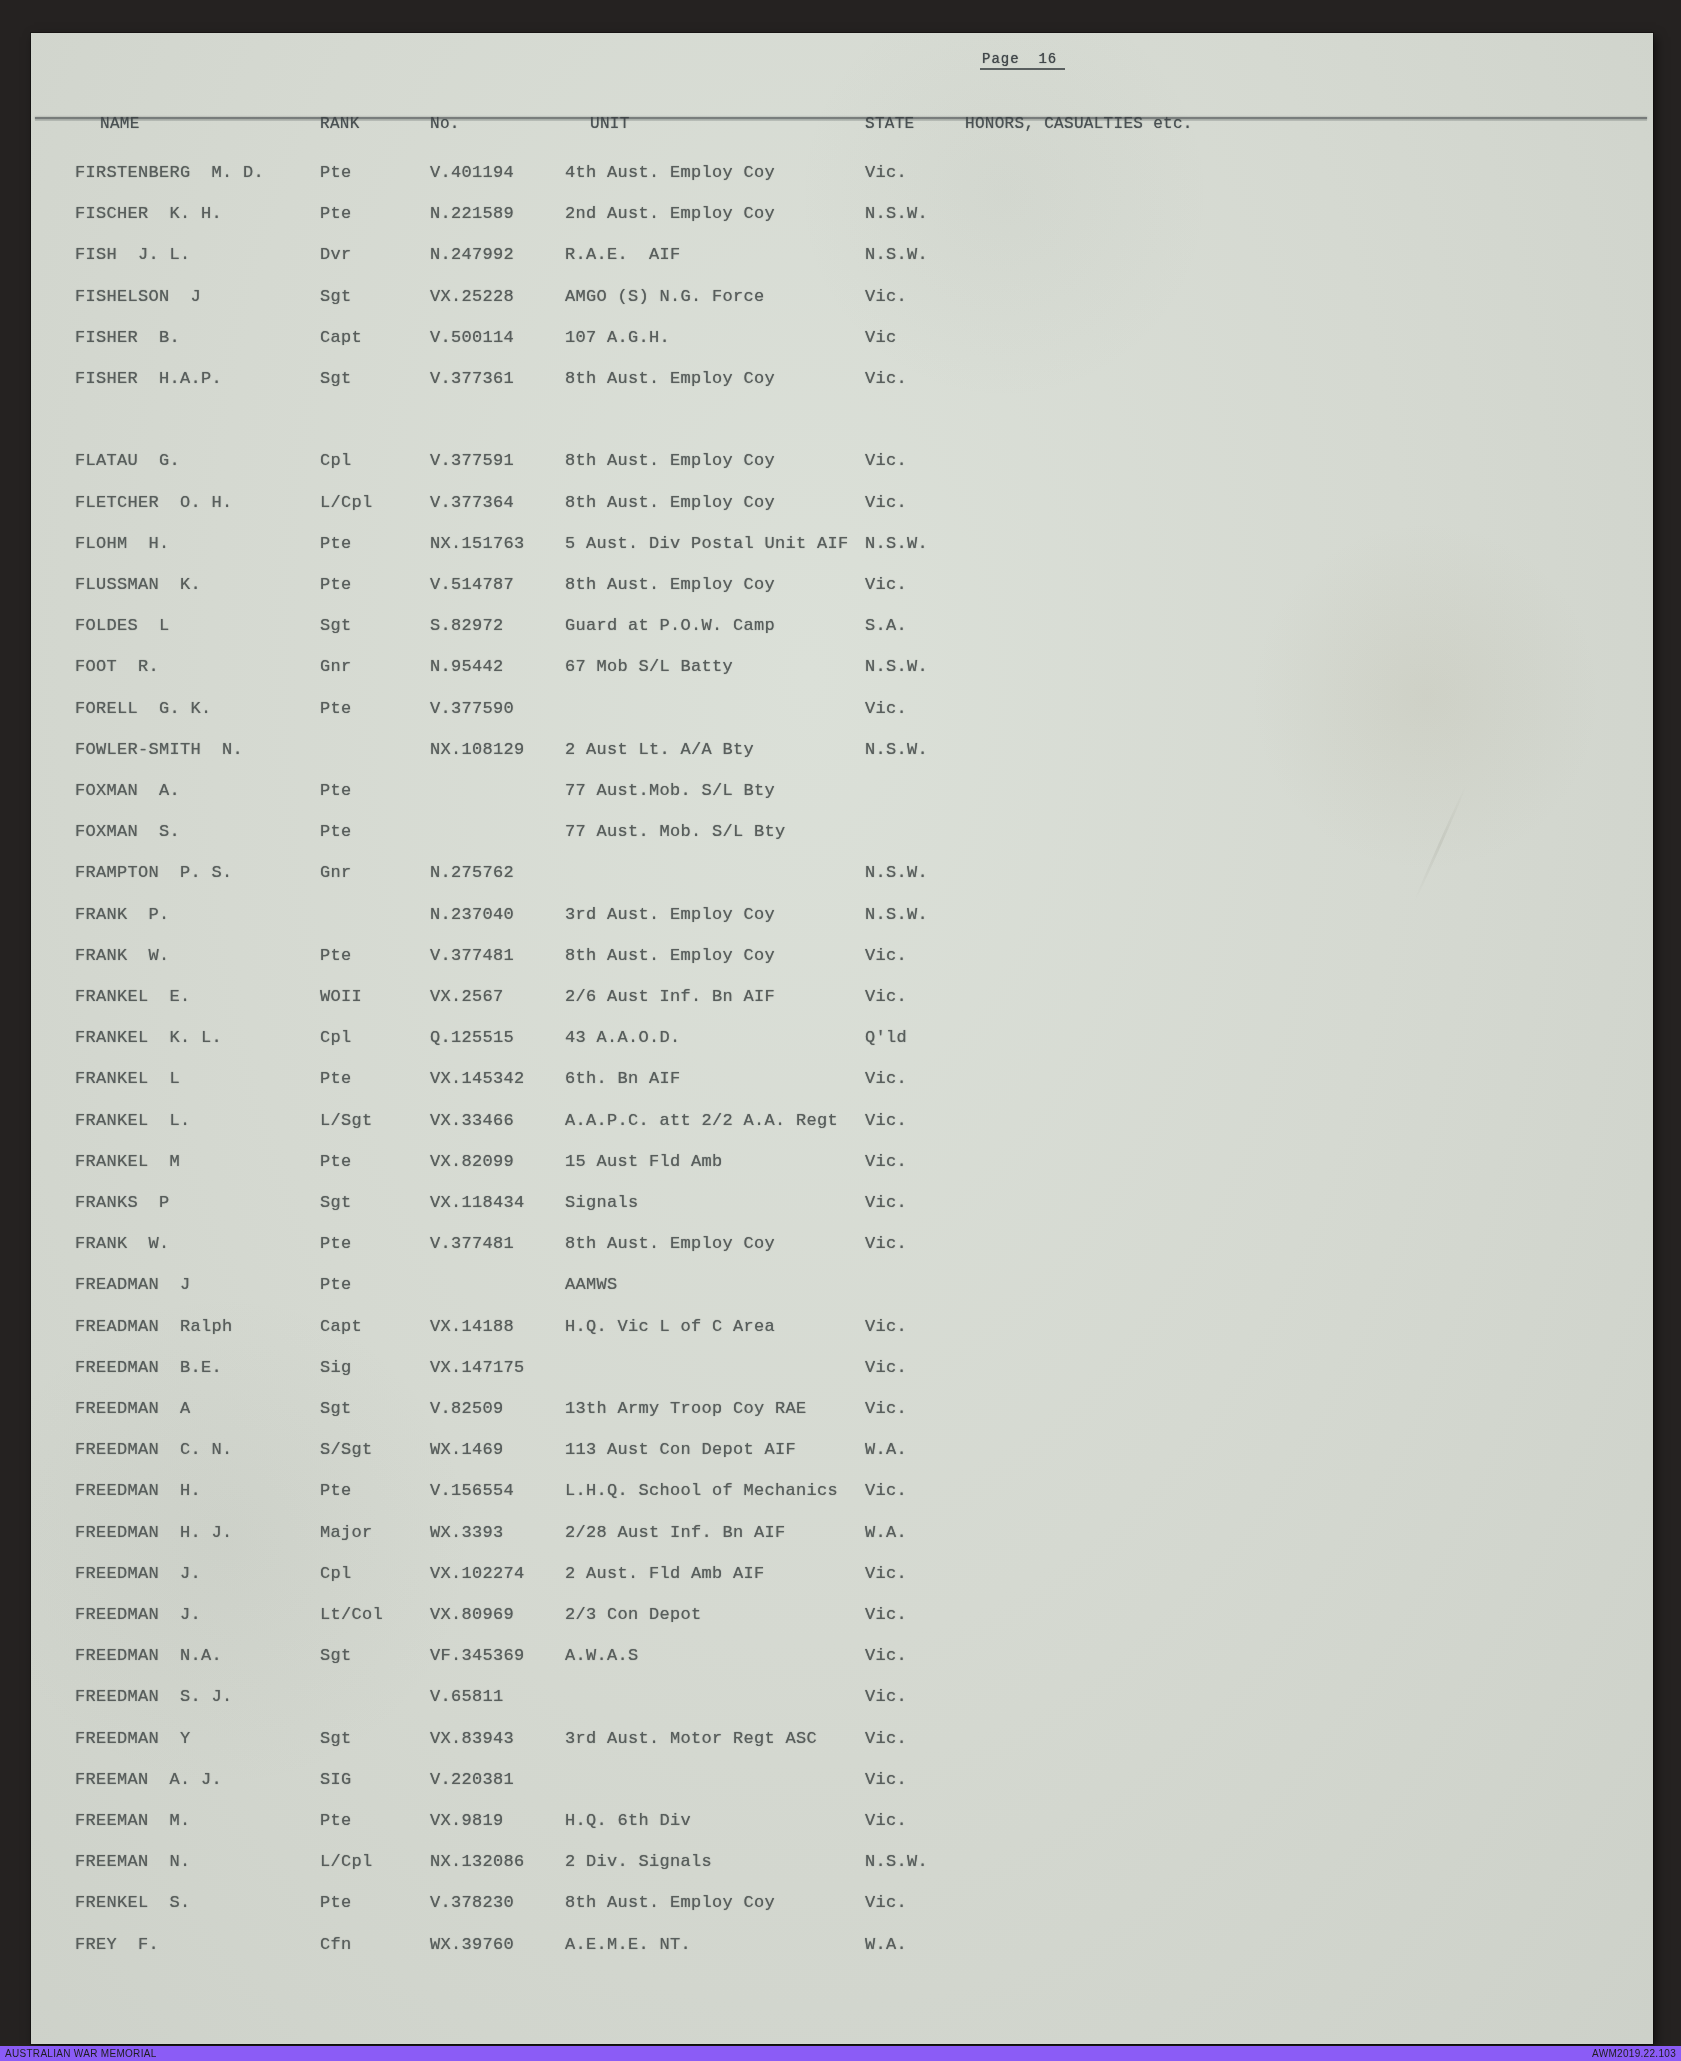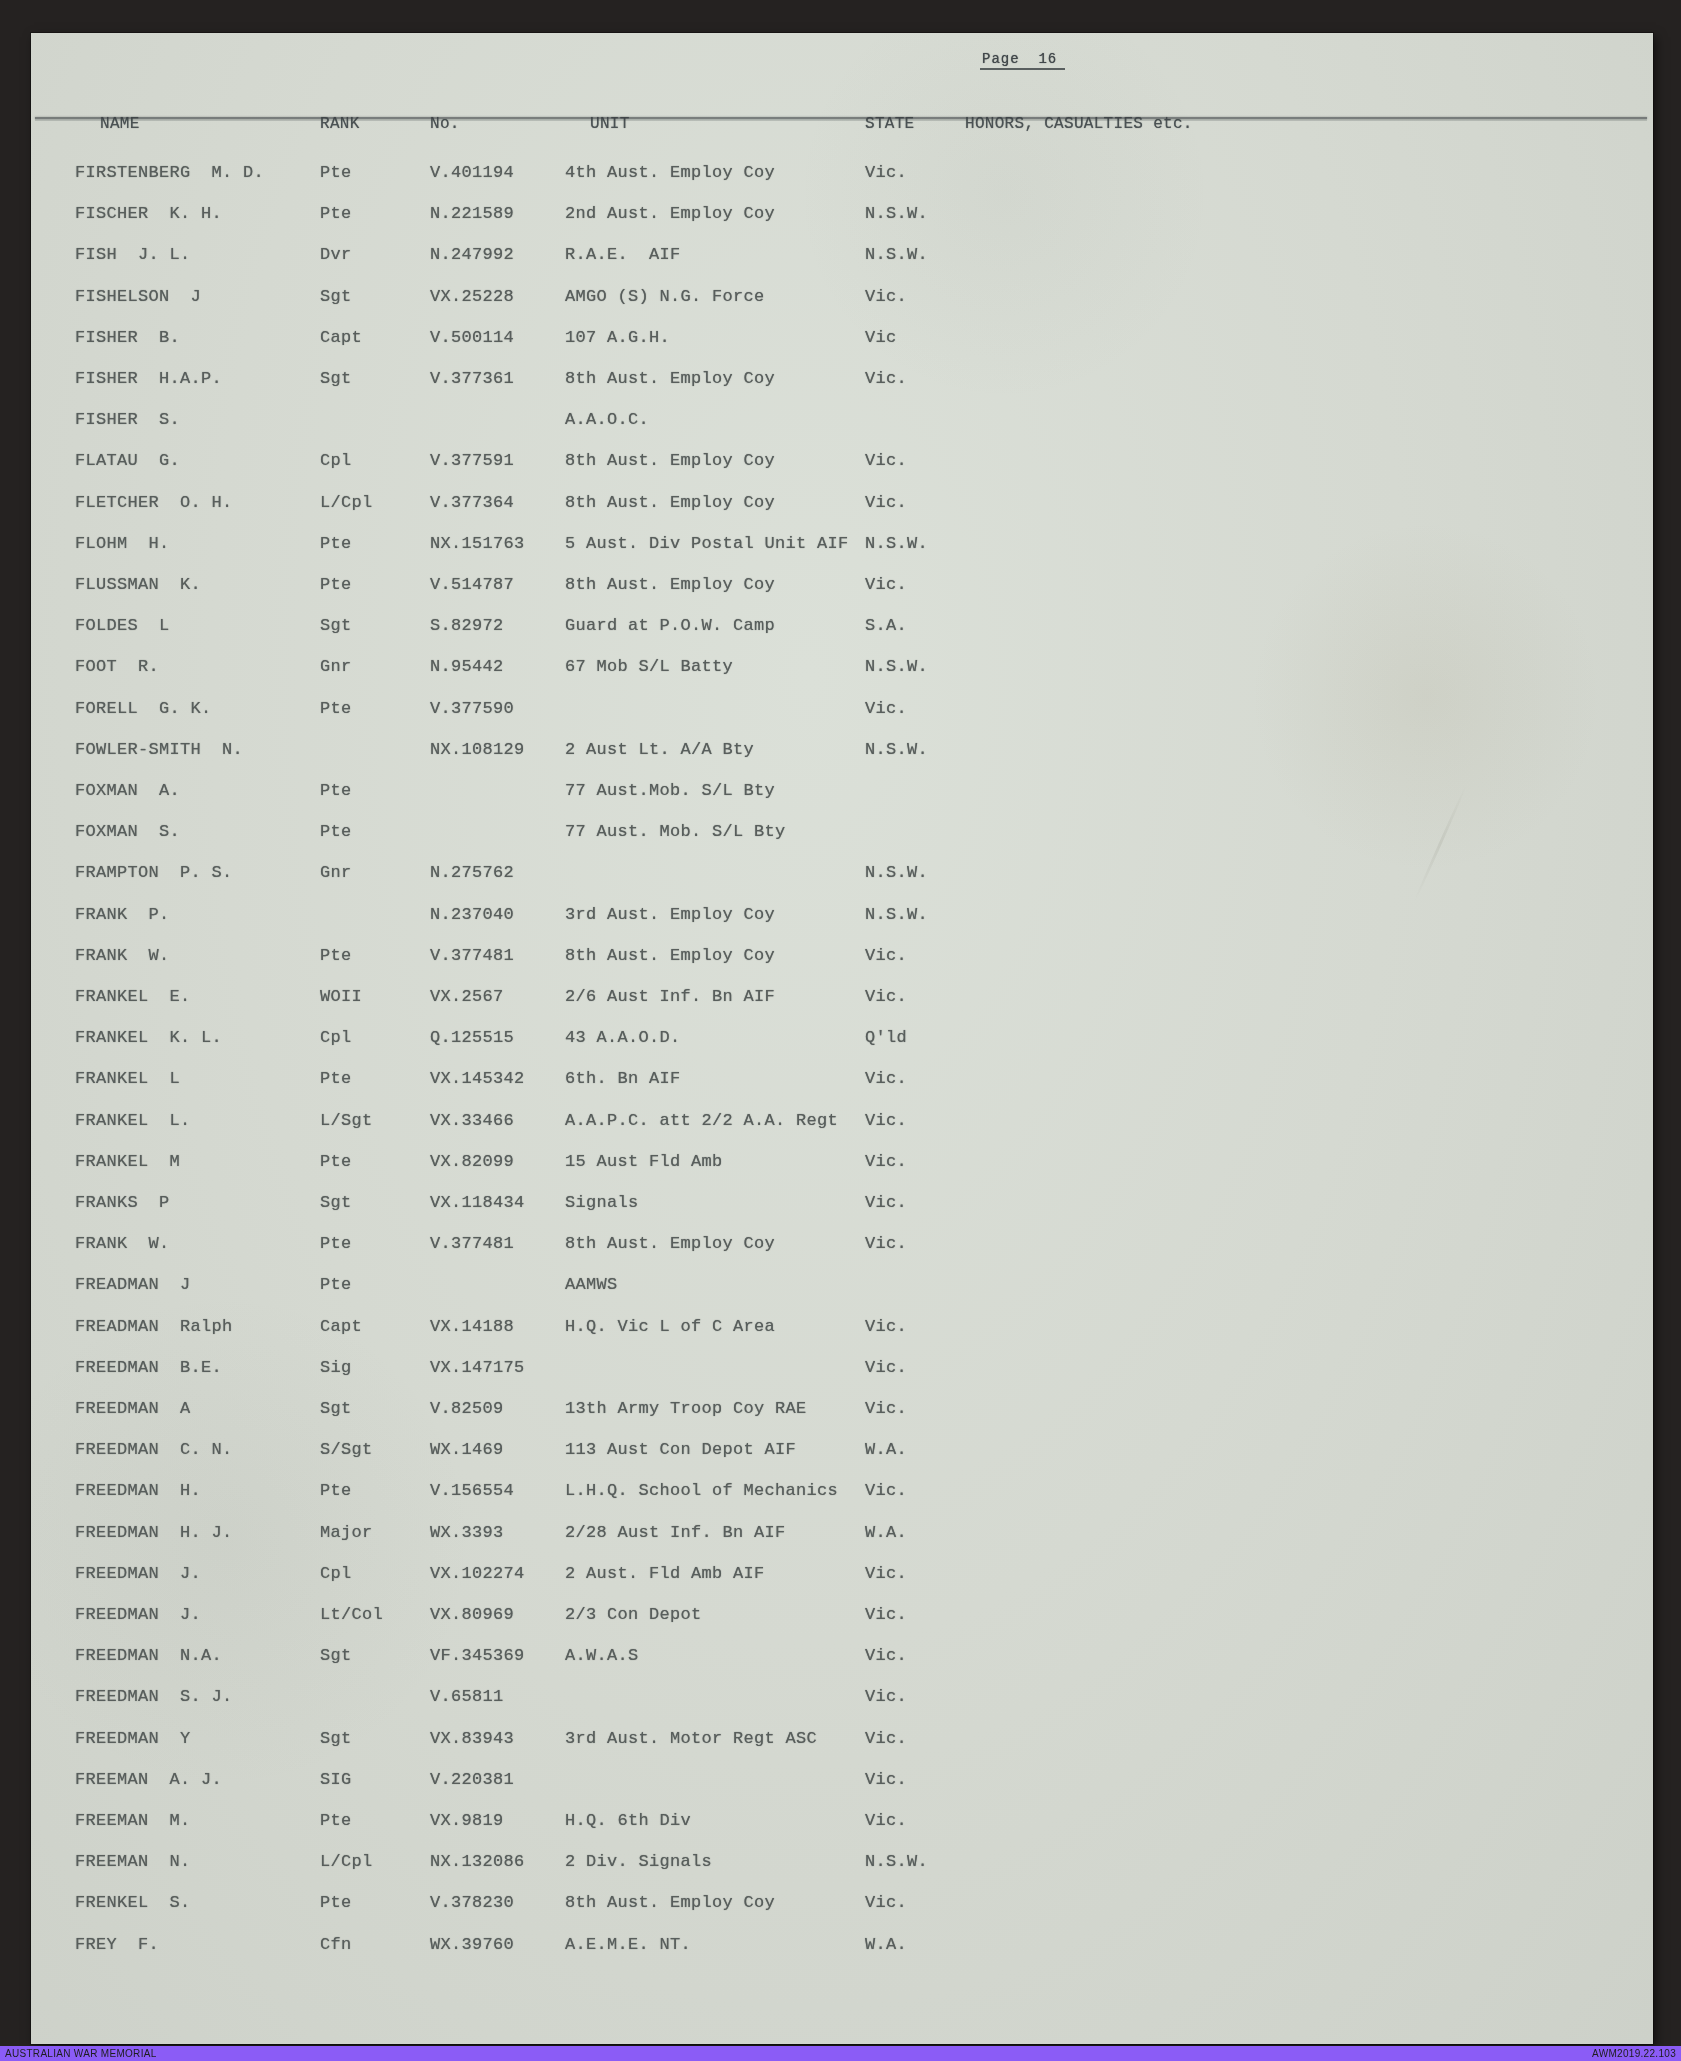--- a/index.html
+++ b/index.html
@@ -115,27 +115,20 @@
       <span class="c c-unit">107 A.G.H.</span>
       <span class="c c-state">Vic</span>
     </div>
       <div class="row tw" style="top: 336px;">
       <span class="c c-name">FISHER  H.A.P.</span>
       <span class="c c-rank">Sgt</span>
       <span class="c c-no">V.377361</span>
       <span class="c c-unit">8th Aust. Employ Coy</span>
       <span class="c c-state">Vic.</span>
     </div>
-      <div class="row tw" style="top: 377px;">
-      <span class="c c-name">FISHER  S.</span>
-      <span class="c c-rank"></span>
-      <span class="c c-no"></span>
-      <span class="c c-unit">A.A.O.C.</span>
-      <span class="c c-state"></span>
-    </div>
       <div class="row tw" style="top: 418px;">
       <span class="c c-name">FLATAU  G.</span>
       <span class="c c-rank">Cpl</span>
       <span class="c c-no">V.377591</span>
       <span class="c c-unit">8th Aust. Employ Coy</span>
       <span class="c c-state">Vic.</span>
     </div>
       <div class="row tw" style="top: 460px;">
       <span class="c c-name">FLETCHER  O. H.</span>
       <span class="c c-rank">L/Cpl</span>

